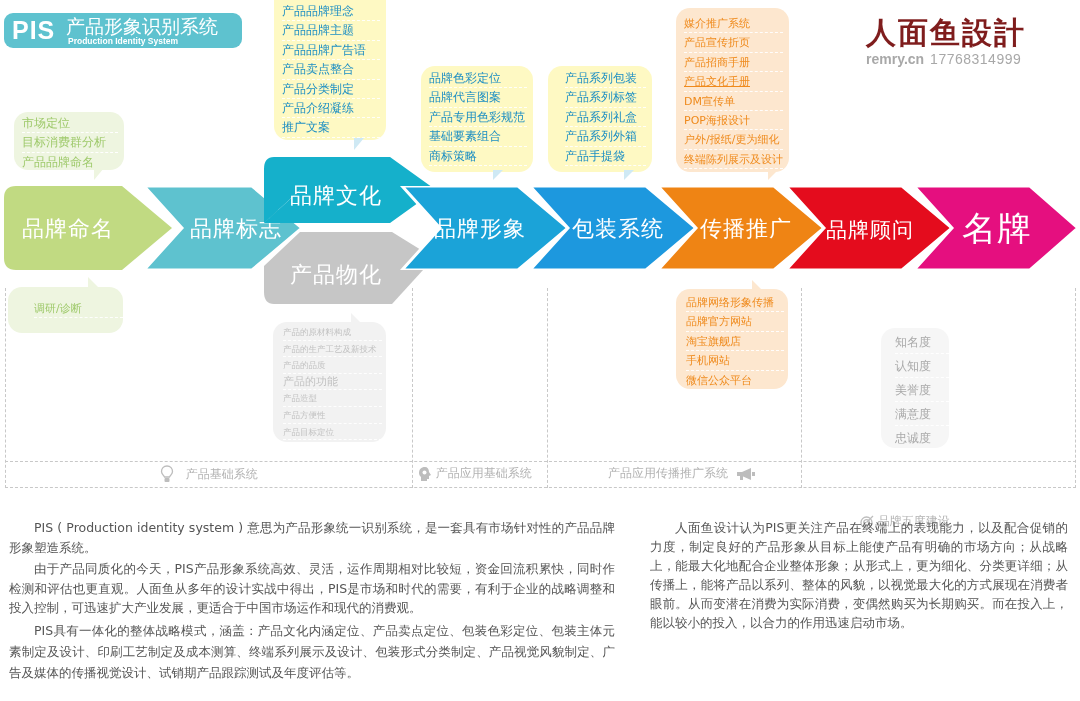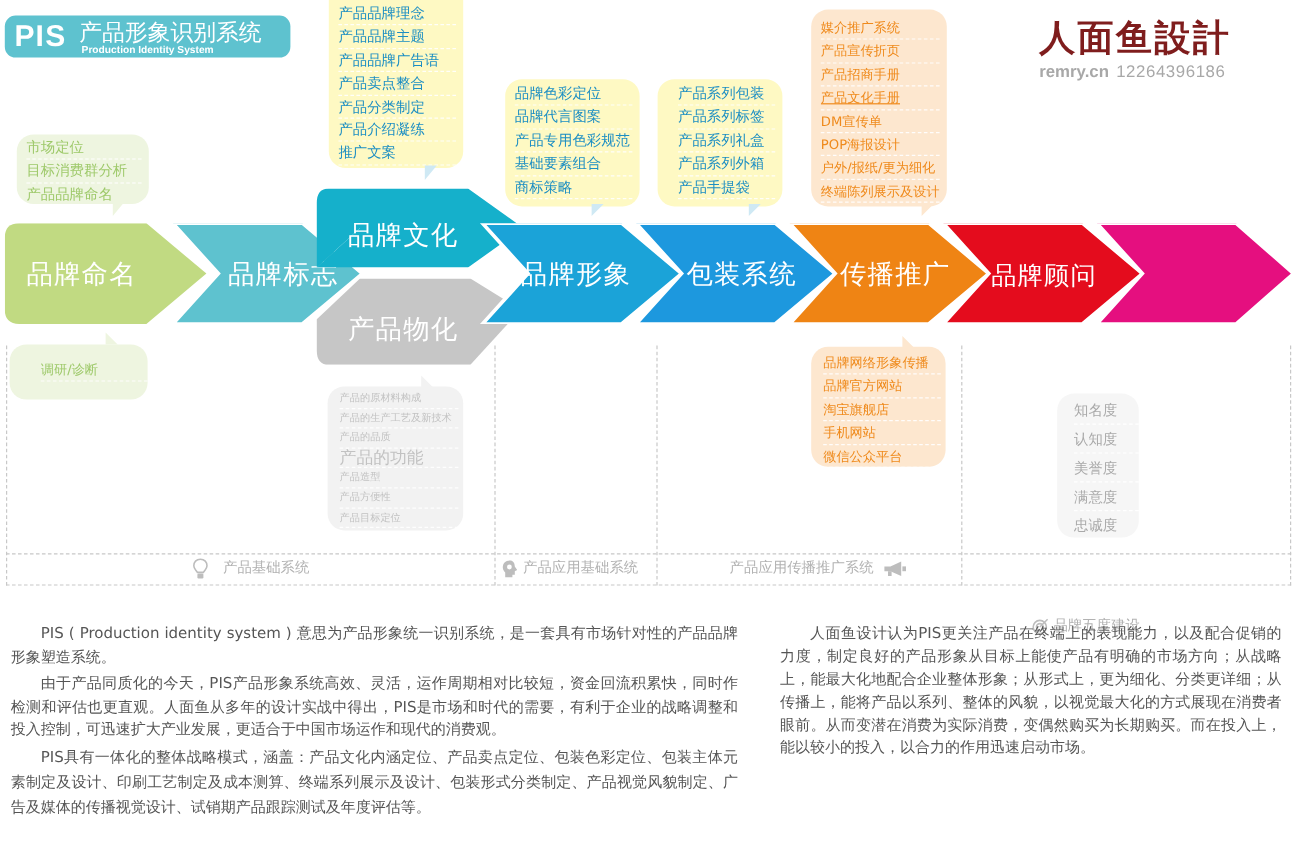--- a/index.html
+++ b/index.html
@@ -47,21 +47,21 @@
 <body>
 
 <div class="abs title-badge">
   <span class="pis">PIS</span>
   <span class="cn">产品形象识别系统</span>
   <span class="en">Production Identity System</span>
 </div>
 
 <div class="abs logo-mark">人面鱼設計</div>
 <div class="abs logo-sub">
-  <span>remry.cn</span><span class="phone">12264396186</span>
+  <span>remry.cn</span><span class="phone">17768314999</span>
 </div>
 
 <div class="vline" style="left:5px;"></div>
 <div class="vline" style="left:412px;"></div>
 <div class="vline" style="left:547px;"></div>
 <div class="vline" style="left:801px;"></div>
 <div class="vline" style="left:1075px;"></div>
 <div class="hline" style="top:461px;"></div>
 <div class="hline" style="top:487px;"></div>
 
@@ -167,32 +167,33 @@
   <svg width="180" height="84">
       <path d="M10,0 L126,0 L176,42 L126,84 L10,84 L48,42 Z" fill="#e40c1d" stroke="#fff" stroke-width="3"></path>
     </svg>
   <span class="label" style="left:50px; top:30px; font-size:21px;">品牌顾问</span>
 </div>
 
 <div class="arrow" style="left:904px; top:186px; width:176px; height:84px;">
   <svg width="176" height="84">
       <path d="M10,0 L126,0 L174,42 L126,84 L10,84 L48,42 Z" fill="#e50f7f" stroke="#fff" stroke-width="3"></path>
     </svg>
+  <span class="label" style="left:58px; top:20px; font-size:34px;">名牌</span>
 </div>
 
 <div class="abs bubble b-green" style="left:8px; top:287px; width:115px; height:46px; padding:12px 0 0 26px;">
   <div class="item" style="font-size:11px;">调研/诊断</div>
   <div class="tail" style="left:80px; top:-10px; border-left:0 solid transparent; border-right:10px solid transparent; border-bottom:10px solid #eef5e0;"></div>
 </div>
 
 <div class="abs bubble b-grey" style="left:273px; top:322px; width:113px; height:120px; padding:2px 4px 0 10px;">
   <div class="item" style="font-size:8.5px; line-height:16.6px; height:16.6px;">产品的原材料构成</div>
   <div class="item" style="font-size:8.5px; line-height:16.6px; height:16.6px;">产品的生产工艺及新技术</div>
   <div class="item" style="font-size:8.5px; line-height:16.6px; height:16.6px;">产品的品质</div>
-  <div class="item" style="font-size:14px; line-height:16.6px; height:16.6px;">产品的功能</div>
+  <div class="item" style="font-size:11px; line-height:16.6px; height:16.6px;">产品的功能</div>
   <div class="item" style="font-size:8.5px; line-height:16.6px; height:16.6px;">产品造型</div>
   <div class="item" style="font-size:8.5px; line-height:16.6px; height:16.6px;">产品方便性</div>
   <div class="item" style="font-size:8.5px; line-height:16.6px; height:16.6px;">产品目标定位</div>
   <div class="tail" style="left:78px; top:-9px; border-left:0 solid transparent; border-right:10px solid transparent; border-bottom:10px solid #f2f2f2;"></div>
 </div>
 
 <div class="abs bubble b-orange" style="left:676px; top:289px; width:112px; height:100px; padding:4px 4px 0 10px;">
   <div class="item" style="font-size:11px;">品牌网络形象传播</div>
   <div class="item" style="font-size:11px;">品牌官方网站</div>
   <div class="item" style="font-size:11px;">淘宝旗舰店</div>

